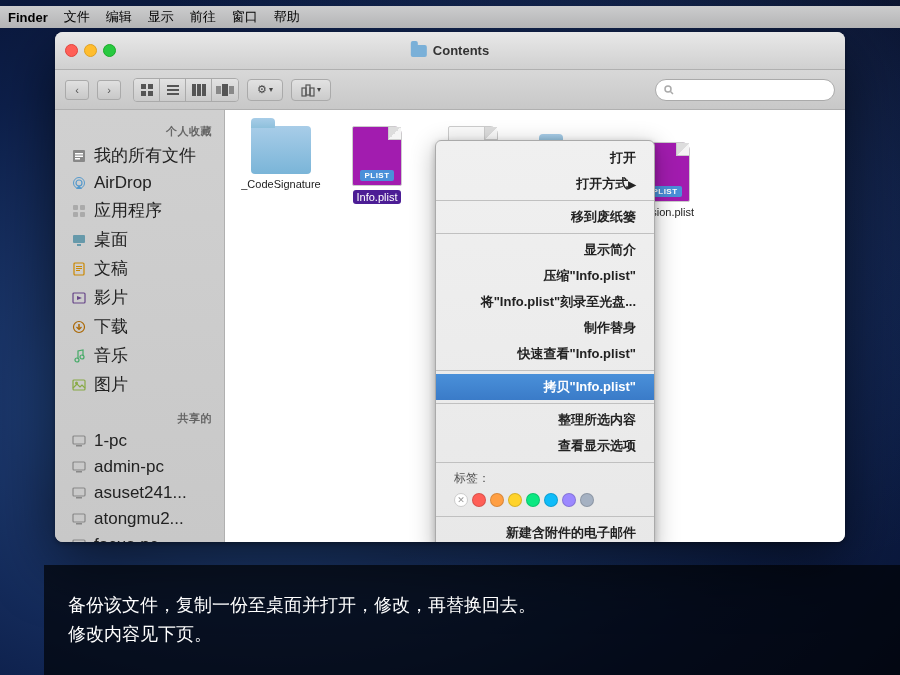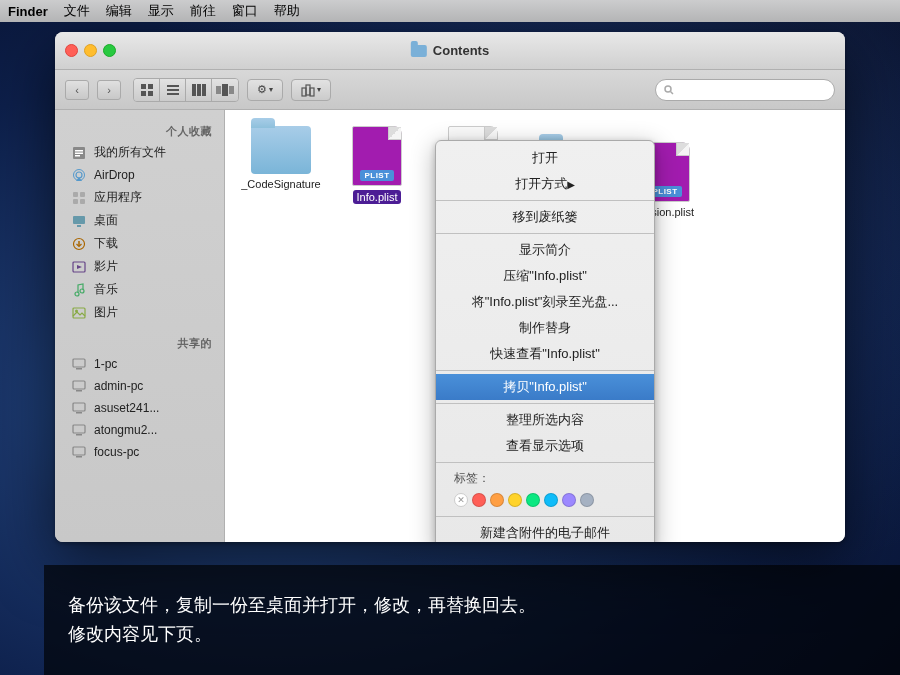--- a/index.html
+++ b/index.html
@@ -22,21 +22,21 @@
     .desktop-bg::before {
       content: '';
       position: absolute;
       inset: 0;
       background: radial-gradient(ellipse at 70% 30%, rgba(100,160,255,0.15) 0%, transparent 60%);
     }
 
     
     .menubar {
       position: absolute;
-      top: 0; left: 0; right: 0;
+      top: 6px; left: 0; right: 0;
       height: 22px;
       background: linear-gradient(to bottom, rgba(210,210,210,0.97), rgba(185,185,185,0.97));
       display: flex;
       align-items: center;
       padding: 0 8px;
       z-index: 100;
       gap: 16px;
       font-size: 13px;
       font-weight: 500;
       color: #000;
@@ -229,21 +229,21 @@
       letter-spacing: 0.5px;
       text-align: right;
     }
     .sidebar-item {
       display: flex;
       align-items: center;
       padding: 3px 12px;
       gap: 7px;
       cursor: pointer;
       color: #222;
-      font-size: 12px;
+      font-size: 17px;
       border-radius: 4px;
       margin: 0 4px;
     }
     .sidebar-icon {
       width: 16px;
       height: 16px;
       flex-shrink: 0;
       display: flex;
       align-items: center;
       justify-content: center;
@@ -369,21 +369,22 @@
       padding: 4px 0;
       font-size: 13px;
       overflow: hidden;
     }
     .cm-item {
       padding: 4px 18px;
       cursor: pointer;
       color: #222;
       display: flex;
       align-items: center;
-      justify-content: center;
+      justify-content: flex-end;
+      font-weight: bold;
     }
     .cm-item.highlighted {
       background: linear-gradient(to bottom, #4a90d9, #3a7bc8);
       color: #fff;
     }
     .cm-separator {
       height: 1px;
       background: #c0c0c0;
       margin: 3px 0;
     }
@@ -542,40 +543,51 @@
       <div class="sidebar-item">
         <div class="sidebar-icon">
           <svg width="14" height="14" viewBox="0 0 14 14">
               <rect x="1" y="2" width="12" height="8" rx="1" fill="#6699aa"></rect>
               <rect x="5" y="11" width="4" height="2" fill="#6699aa"></rect>
             </svg>
         </div>
         <span>桌面</span>
       </div>
 
+      <div class="sidebar-item">
+        <div class="sidebar-icon">
+          <svg width="12" height="14" viewBox="0 0 12 14">
+              <rect x="1" y="1" width="10" height="12" rx="1" fill="none" stroke="#cc8800" stroke-width="1.2"></rect>
+              <rect x="3" y="4" width="6" height="1" fill="#cc8800"></rect>
+              <rect x="3" y="6" width="6" height="1" fill="#cc8800"></rect>
+              <rect x="3" y="8" width="4" height="1" fill="#cc8800"></rect>
+            </svg>
+        </div>
+        <span>文稿</span>
+      </div>
+
+      <div class="sidebar-item">
+        <div class="sidebar-icon">
+          <svg width="14" height="14" viewBox="0 0 14 14">
+              <rect x="1" y="2" width="12" height="10" rx="1" fill="none" stroke="#664488" stroke-width="1.2"></rect>
+              <polygon points="5,5 5,9 10,7" fill="#664488"></polygon>
+            </svg>
+        </div>
+        <span>影片</span>
+      </div>
 
       <div class="sidebar-item">
         <div class="sidebar-icon">
           <svg width="14" height="14" viewBox="0 0 14 14">
               <circle cx="7" cy="7" r="5.5" fill="none" stroke="#aa6600" stroke-width="1.2"></circle>
               <line x1="7" y1="4" x2="7" y2="9" stroke="#aa6600" stroke-width="1.5"></line>
               <polyline points="4.5,7 7,9.5 9.5,7" fill="none" stroke="#aa6600" stroke-width="1.2"></polyline>
             </svg>
         </div>
         <span>下载</span>
-      </div>
-
-      <div class="sidebar-item">
-        <div class="sidebar-icon">
-          <svg width="14" height="14" viewBox="0 0 14 14">
-              <rect x="1" y="2" width="12" height="10" rx="1" fill="none" stroke="#664488" stroke-width="1.2"></rect>
-              <polygon points="5,5 5,9 10,7" fill="#664488"></polygon>
-            </svg>
-        </div>
-        <span>影片</span>
       </div>
 
       <div class="sidebar-item">
         <div class="sidebar-icon">
           <svg width="12" height="14" viewBox="0 0 12 14">
               <path d="M5 10 L5 2 L10 1 L10 7" fill="none" stroke="#44aa66" stroke-width="1.2"></path>
               <circle cx="4" cy="11" r="2" fill="none" stroke="#44aa66" stroke-width="1.2"></circle>
               <circle cx="9" cy="8" r="2" fill="none" stroke="#44aa66" stroke-width="1.2"></circle>
             </svg>
         </div>

